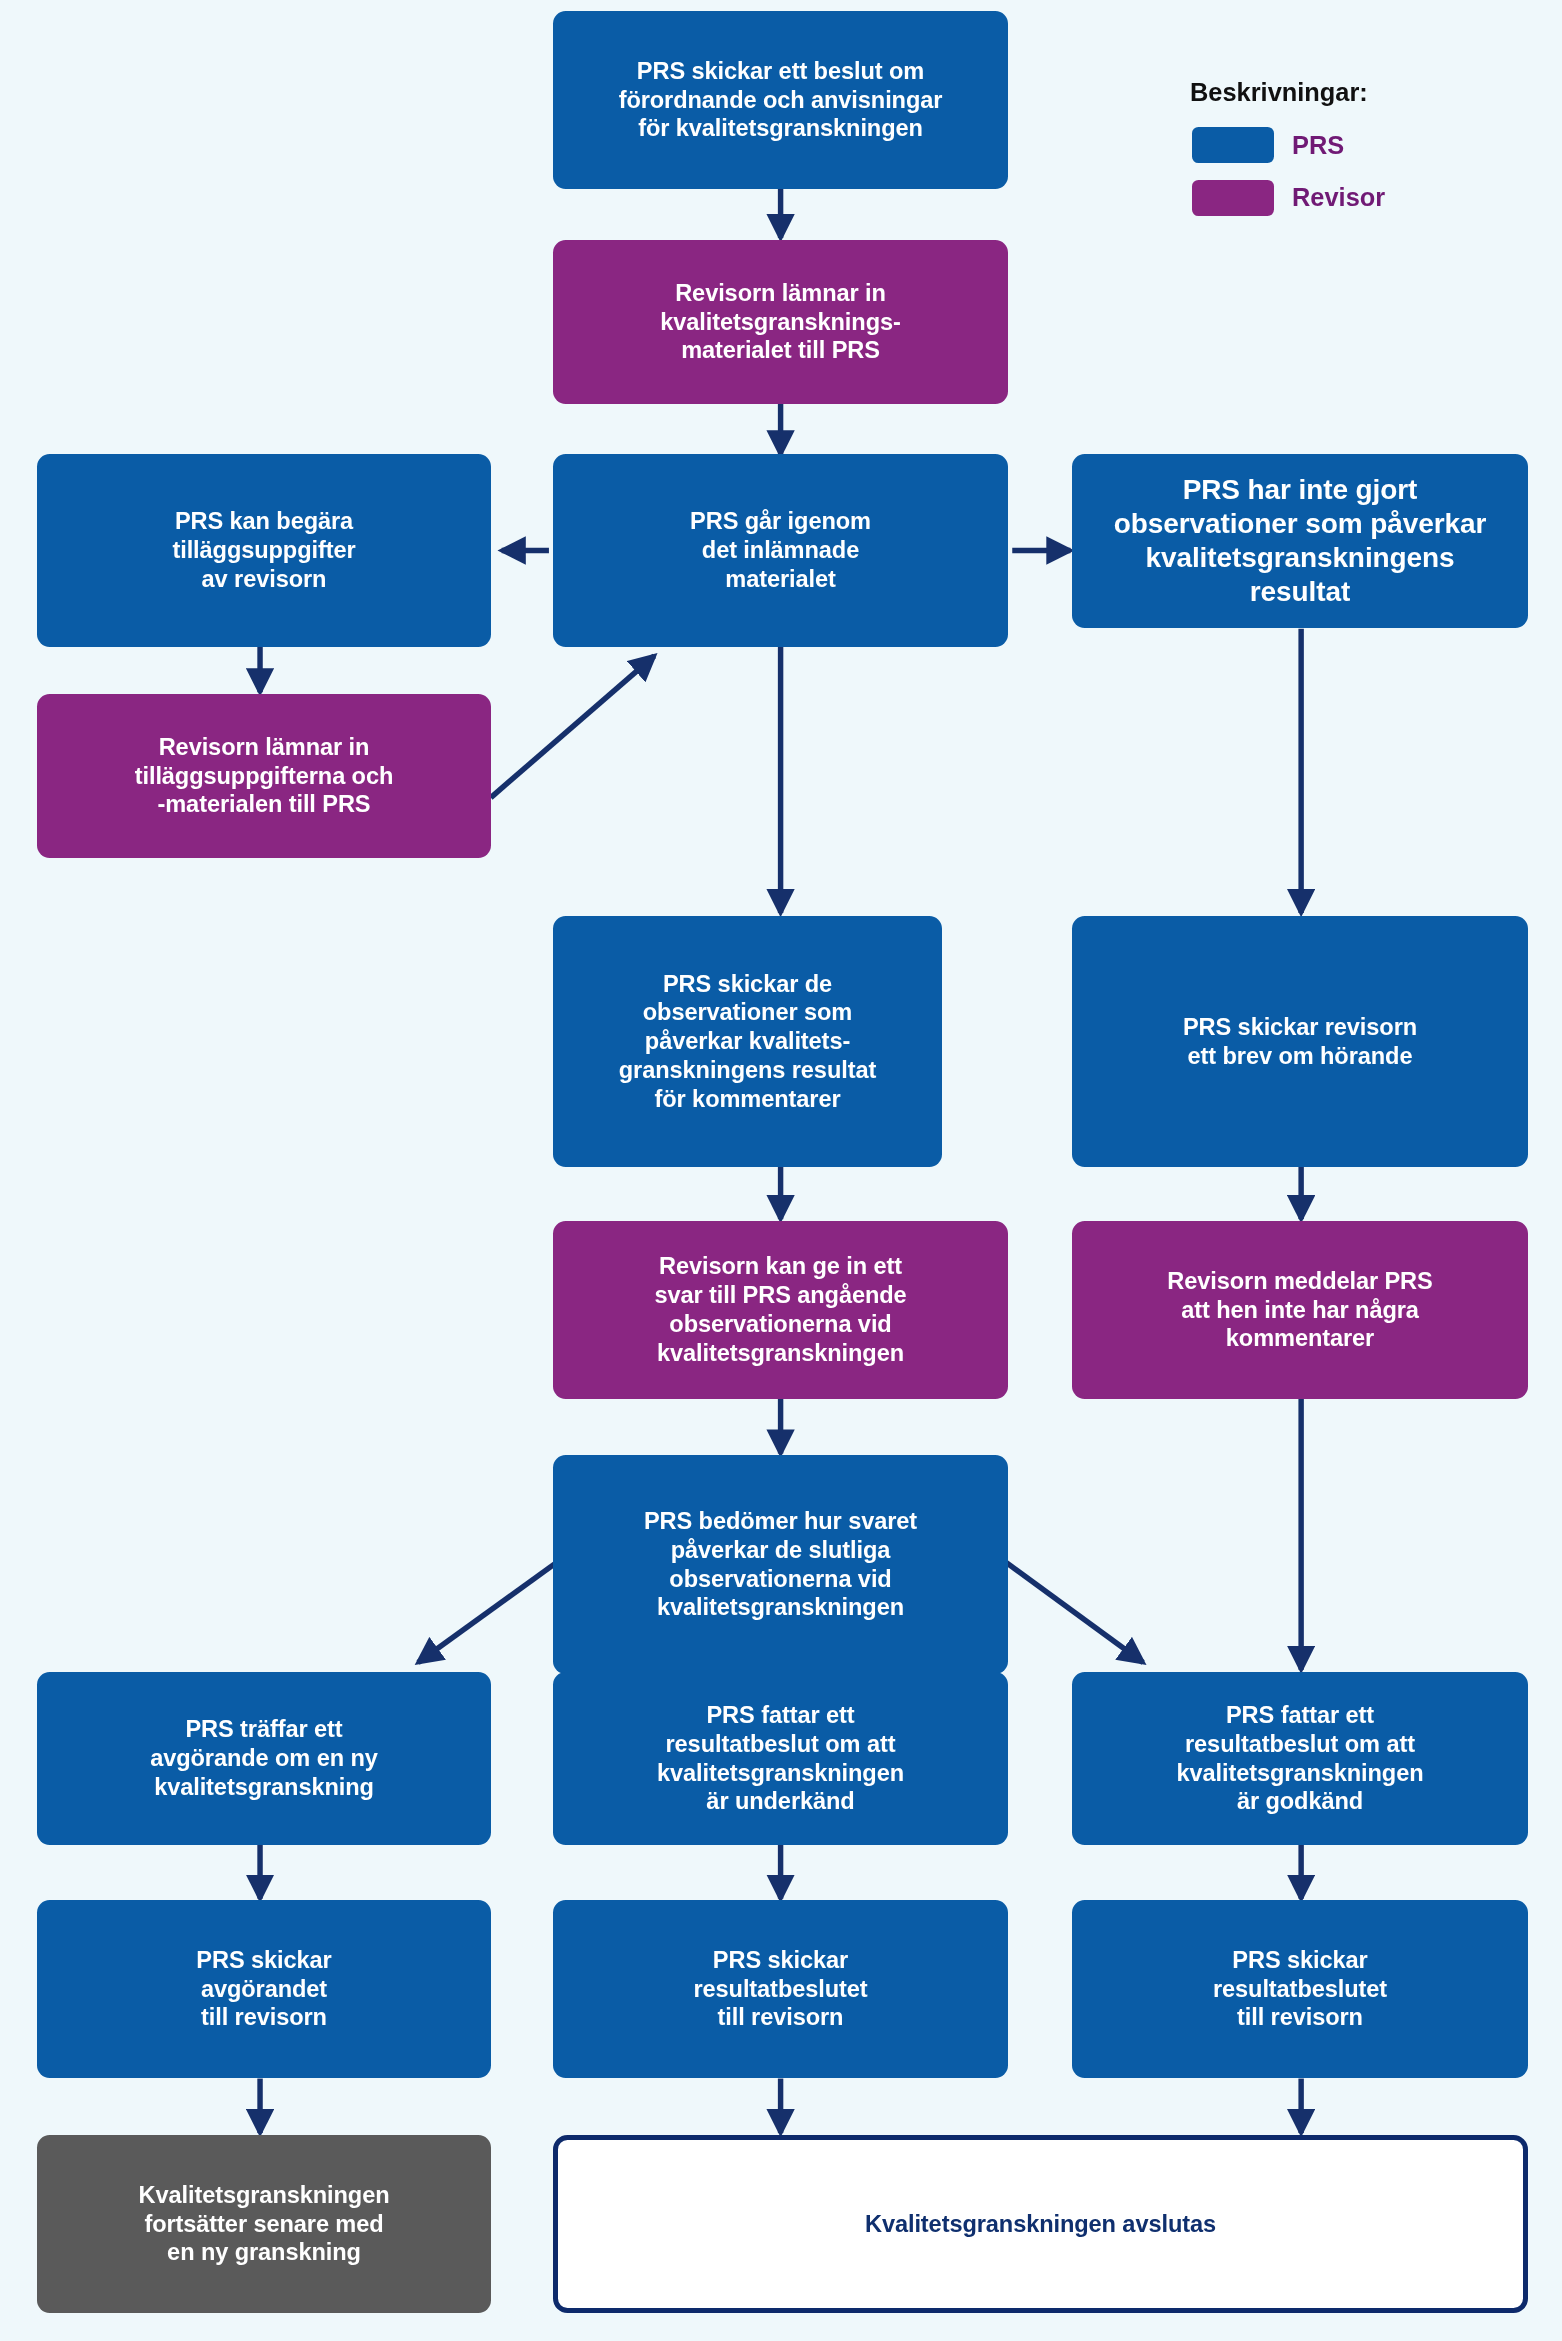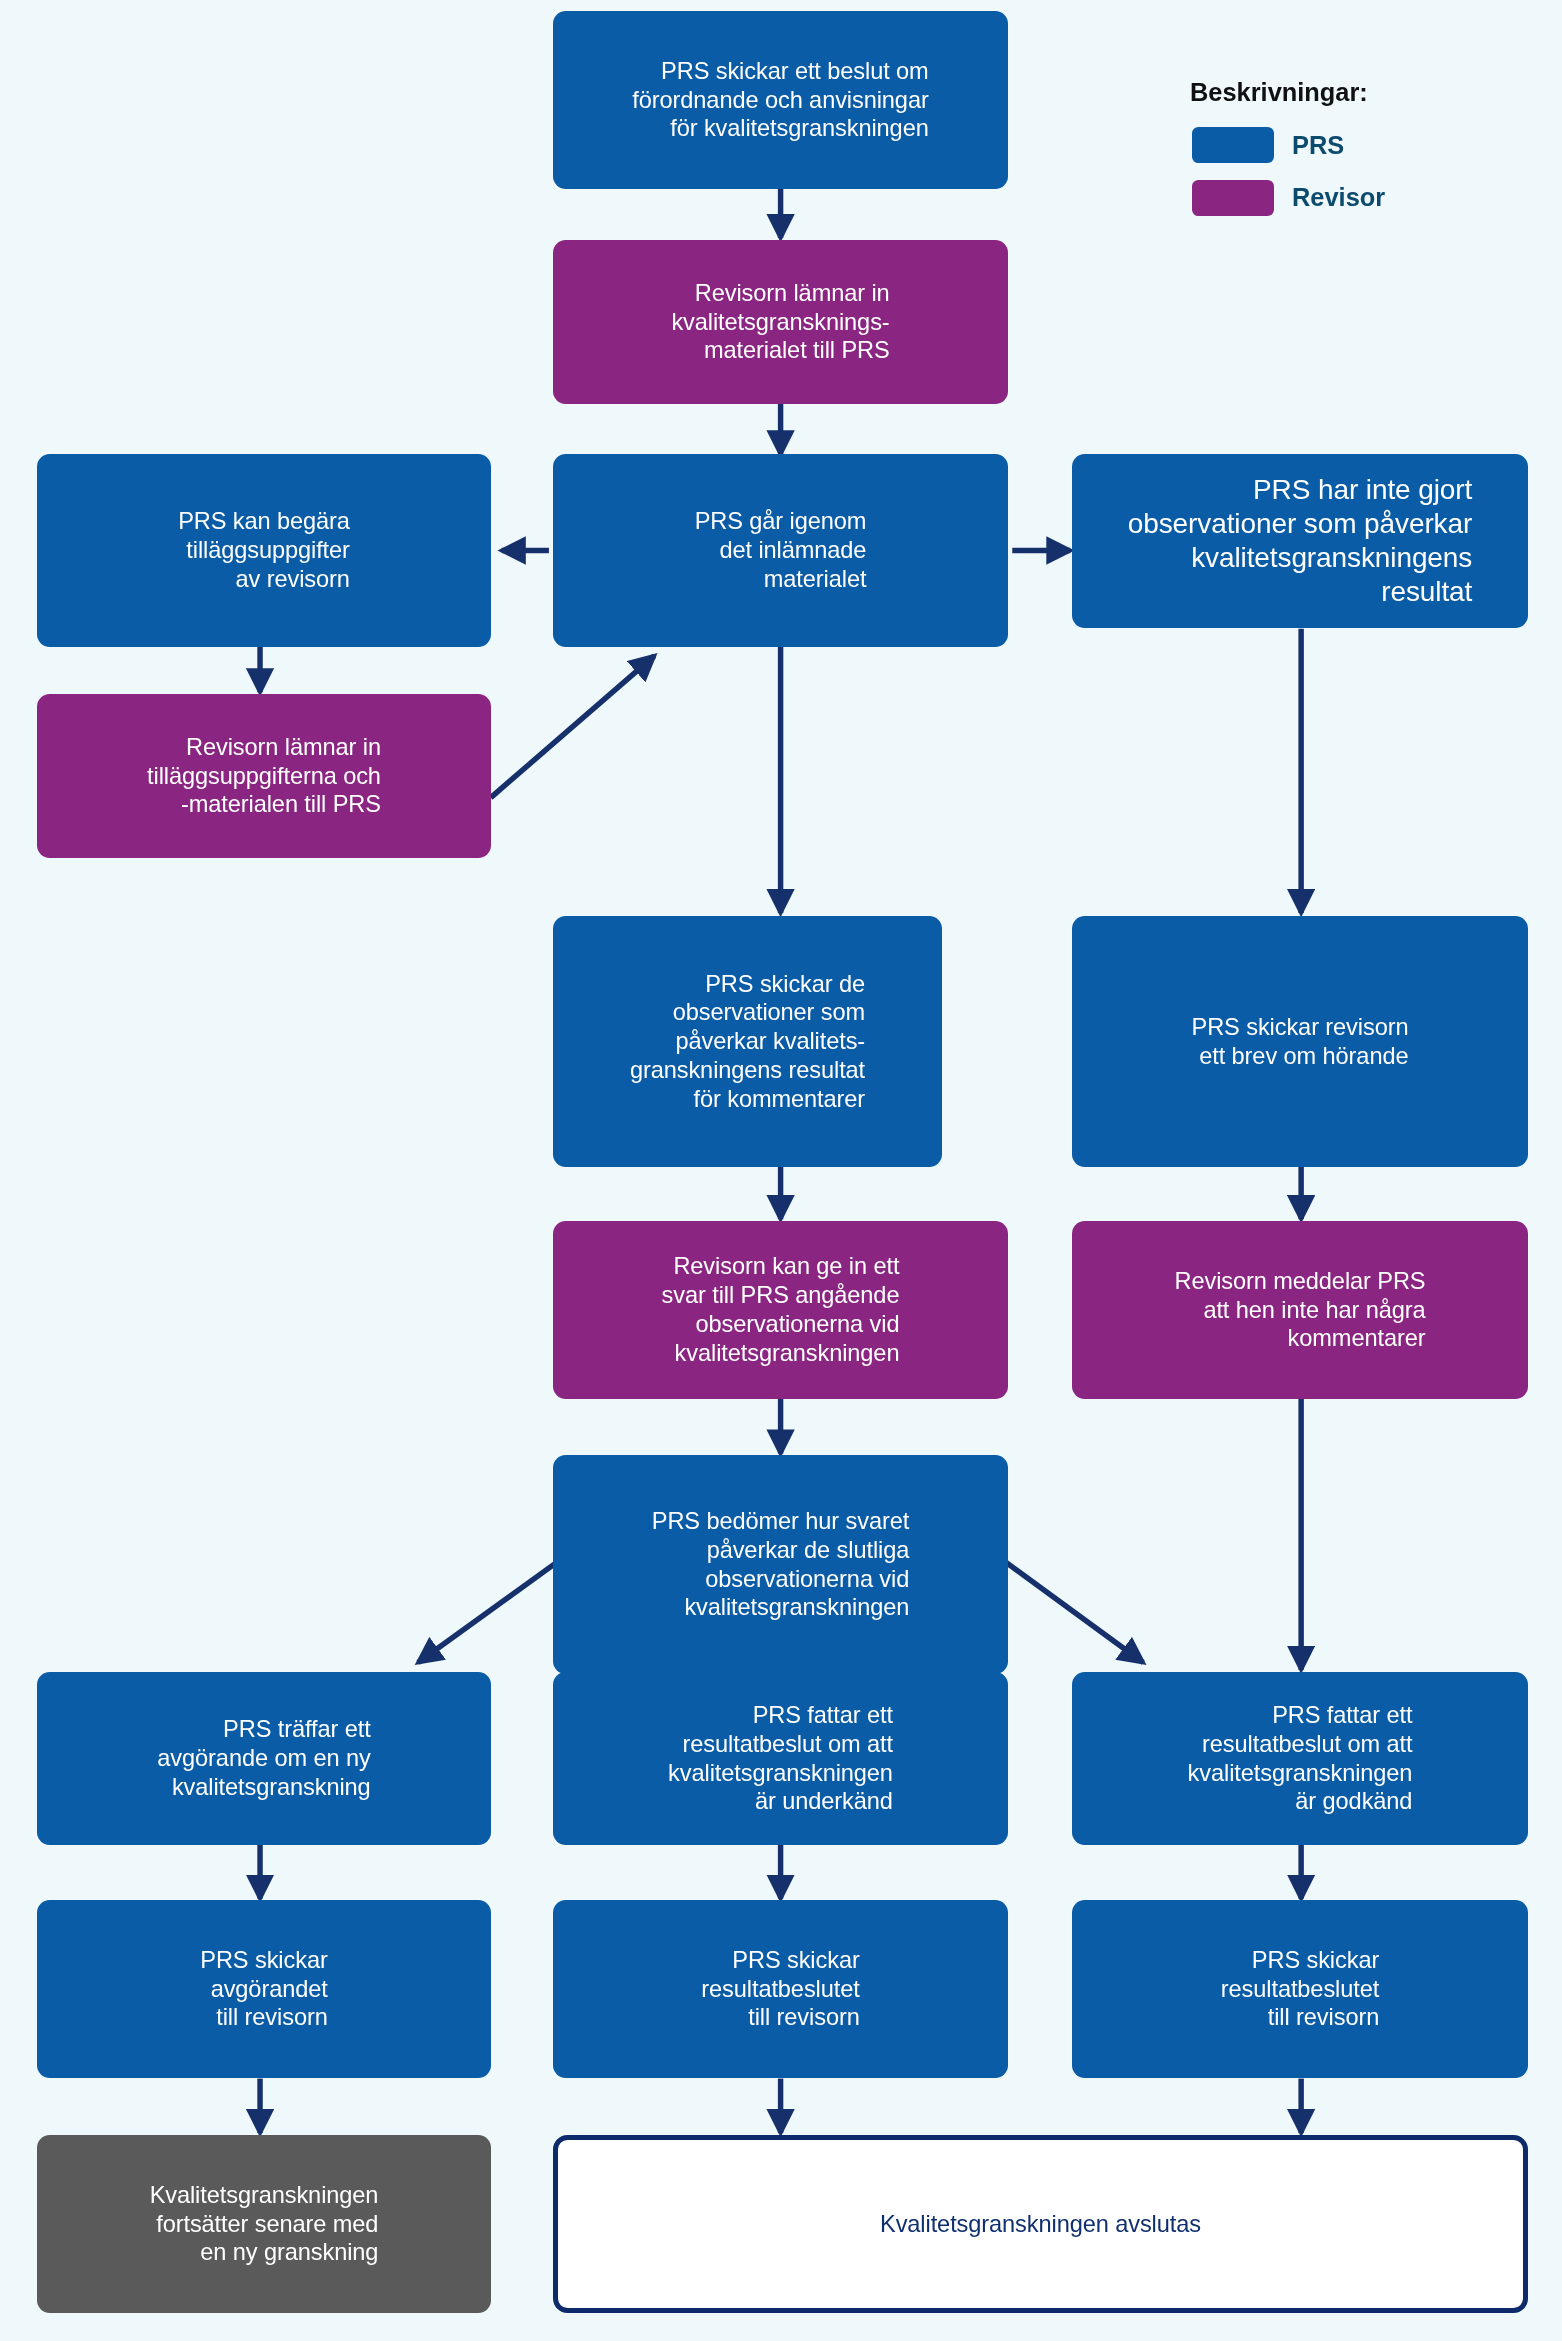--- a/index.html
+++ b/index.html
@@ -17,24 +17,24 @@
     height: 2342px;
     background: #eff8fb;
     overflow: hidden;
   }
   .node {
     position: absolute;
     box-sizing: border-box;
     display: flex;
     align-items: center;
     justify-content: center;
-    text-align: right;
+    text-align: center;
     border-radius: 12.7px;
     color: #ffffff;
-    font-weight: normal;
+    font-weight: bold;
     line-height: 1.22;
     letter-spacing: -0.1px;
     padding: 5.5px 9px;
     white-space: pre-line;
   }
   .node.prs   { background: #0a5ca6; }
   .node.rev   { background: #8a2682; }
   .node.grey  { background: #5a5a5a; }
   .node.end   {
     background: #ffffff;
@@ -52,21 +52,21 @@
     color: #111111;
     font-size: 25.4px;
   }
   .legend-swatch {
     position: absolute;
     border-radius: 6.4px;
   }
   .legend-label {
     position: absolute;
     font-weight: bold;
-    color: #0c4a6e;
+    color: #701a75;
     font-size: 25.4px;
     line-height: 1;
   }
 
   
   .conn {
     position: absolute;
     top: 0;
     left: 0;
     width: 1563px;

